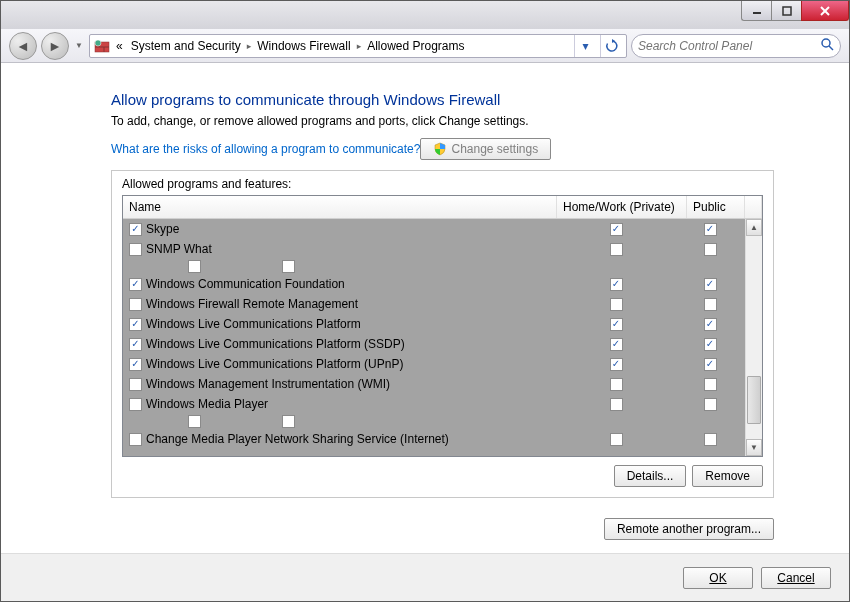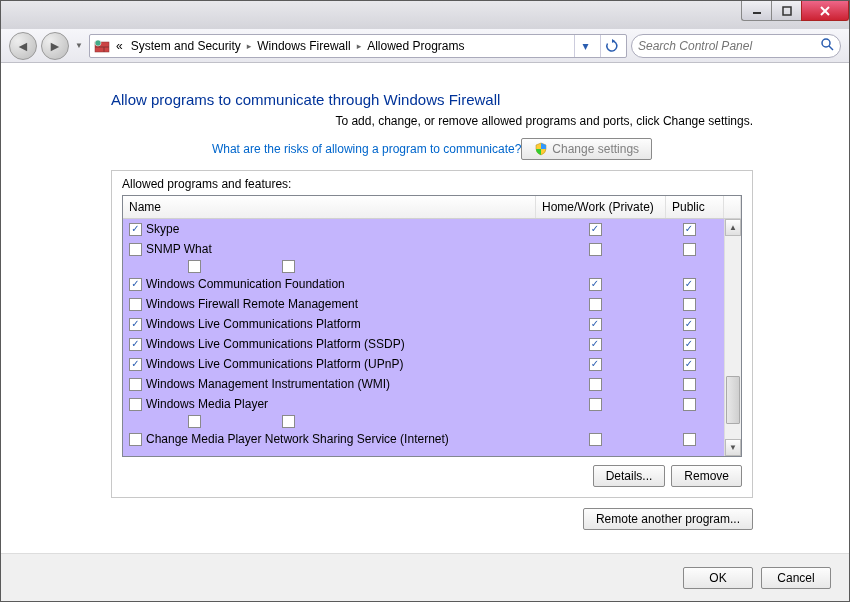--- a/index.html
+++ b/index.html
@@ -19,35 +19,35 @@
 .nav-dd { width: 12px; height: 28px; display: flex; align-items: center; justify-content: center; color: #666; font-size: 8px; }
 .addr { flex: 1; height: 24px; background: #fff; border: 1px solid #aab; border-radius: 2px; display: flex; align-items: center; padding: 0 4px; gap: 4px; }
 .addr-icon { width: 16px; height: 16px; display: inline-flex; align-items: center; justify-content: center; }
 .crumb { color: #000; cursor: default; padding: 0 2px; }
 .crumb-sep { color: #666; font-size: 9px; }
 .addr-dd, .addr-refresh { width: 22px; height: 22px; display: flex; align-items: center; justify-content: center; color: #2a5db0; border-left: 1px solid #ccd; cursor: default; }
 .search { width: 210px; height: 24px; background: #fff; border: 1px solid #aab; border-radius: 12px; display: flex; align-items: center; padding: 0 6px; gap: 25px; }
 .search input { border: none; outline: none; flex: 1; font-style: italic; color: #888; font-size: 12px; }
 .search-icon { color: #2a5db0; font-size: 13px; }
 
-.content { padding: 28px 96px 10px 110px; background: #fff; height: calc(100% - 62px - 48px); overflow: hidden; }
+.content { padding: 28px 75px 10px 110px; background: #fff; height: calc(100% - 62px - 48px); overflow: hidden; }
 
 h1.page-title { color: #003399; font-size: 15px; font-weight: normal; margin-bottom: 6px; }
-.page-desc { color: #000; font-size: 12px; margin-bottom: 10px; text-align: right; }
+.page-desc { color: #000; font-size: 12px; margin-bottom: 10px; }
 .help-link { color: #0066cc; font-size: 12px; cursor: default; }
 
-.settings-row { display: flex; align-items: center; justify-content: center; margin-bottom: 10px; }
+.settings-row { display: flex; align-items: center; justify-content: flex-start; margin-bottom: 10px; }
 .btn { background: linear-gradient(#fdfdfd, #e8e8e8); border: 1px solid #8a8a8a; border-radius: 2px; padding: 3px 12px; font-size: 12px; cursor: default; display: inline-flex; align-items: center; gap: 4px; min-height: 22px; }
 .btn.disabled { color: #808080; }
 .shield-icon { display: inline-block; width: 14px; height: 14px; }
 
-.groupbox { border: 1px solid #c8c8c8; padding: 6px 10px 10px 10px; margin-bottom: 10px; }
+.groupbox { border: 1px solid #c8c8c8; padding: 6px 10px 10px 10px; margin-bottom: 20px; }
 .group-title { font-size: 12px; margin-bottom: 4px; }
 
-.list { border: 1px solid #828790; background: #c4b5fd; height: 262px; display: flex; flex-direction: column; }
+.list { border: 1px solid #828790; background: #a3a3a3; height: 262px; display: flex; flex-direction: column; }
 .list-header { display: flex; background: linear-gradient(#fff, #f0f0f0); border-bottom: 1px solid #d0d0d0; }
 .list-header .col { padding: 4px 6px; font-size: 12px; border-right: 1px solid #e0e0e0; }
 .col-name { flex: 1; }
 .col-hw { width: 130px; text-align: left; }
 .col-pub { width: 58px; text-align: left; }
 .col-scroll { width: 17px; }
 .list-body { flex: 1; overflow: hidden; display: flex; }
 .rows { flex: 1; }
 .row { display: flex; align-items: center; padding: 1px 6px; font-size: 12px; line-height: 18px; }
 .row .cell-name { flex: 1; display: flex; align-items: center; gap: 4px; }
@@ -56,21 +56,21 @@
 .chk { width: 13px; height: 13px; border: 1px solid #8a8a8a; background: #fff; display: inline-flex; align-items: center; justify-content: center; font-size: 10px; line-height: 1; color: #2a5db0; cursor: default; }
 .scrollbar { width: 17px; background: #f0f0f0; border-left: 1px solid #ddd; display: flex; flex-direction: column; }
 .sb-btn { height: 17px; background: linear-gradient(#fdfdfd,#e0e0e0); border: 1px solid #bbb; display: flex; align-items: center; justify-content: center; font-size: 8px; color: #555; }
 .sb-track { flex: 1; position: relative; }
 .sb-thumb { position: absolute; left: 1px; right: 1px; top: 140px; height: 48px; background: linear-gradient(90deg,#e8e8e8,#cfcfcf); border: 1px solid #aaa; border-radius: 1px; }
 
 .group-actions { display: flex; justify-content: flex-end; gap: 6px; margin-top: 8px; }
 .post-actions { display: flex; justify-content: flex-end; margin-top: 8px; }
 
 .footer { position: absolute; bottom: 0; left: 0; right: 0; height: 48px; background: #f0f0f0; border-top: 1px solid #ddd; display: flex; align-items: center; justify-content: flex-end; padding: 0 18px; gap: 8px; }
-.footer .btn { min-width: 70px; justify-content: center; }
+.footer .btn { min-width: 70px; justify-content: center; text-decoration: underline; }
 </style>
 </head>
 <body>
 
 <div class="window">
 
   <div class="titlebar">
     <div class="titlebar-btns">
       <div class="titlebar-btn min-btn">
           <svg width="10" height="10">

